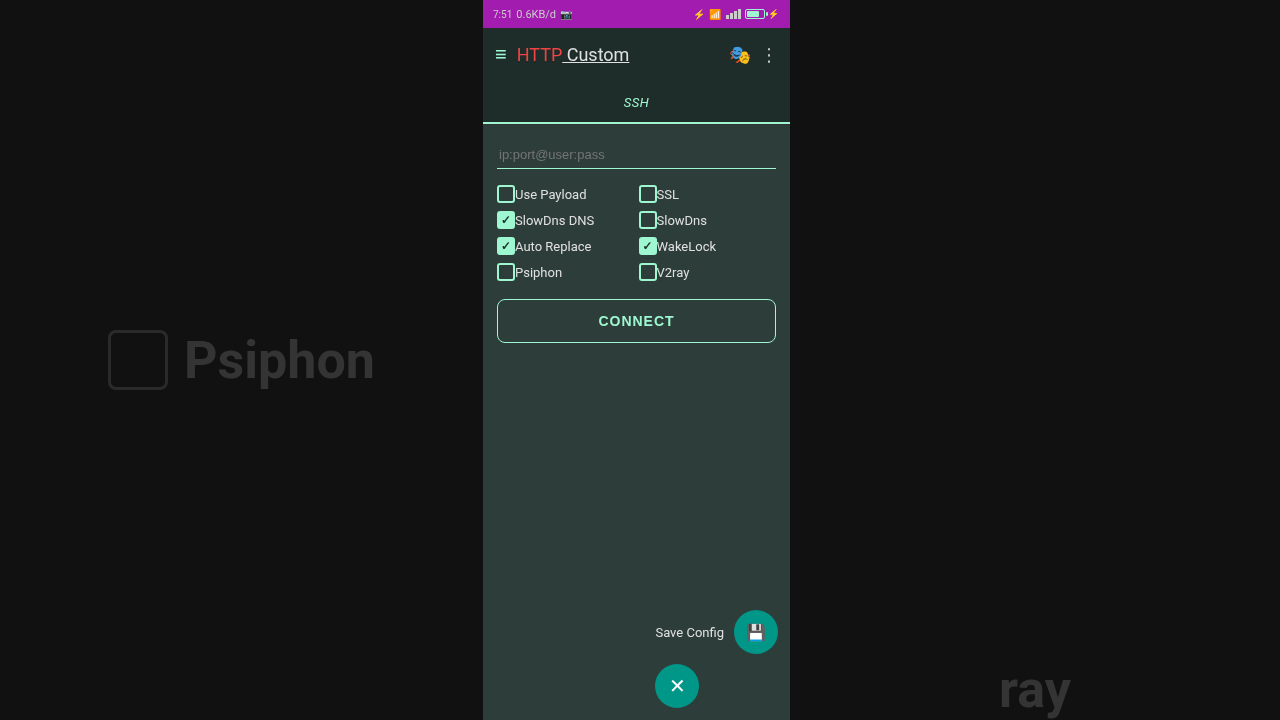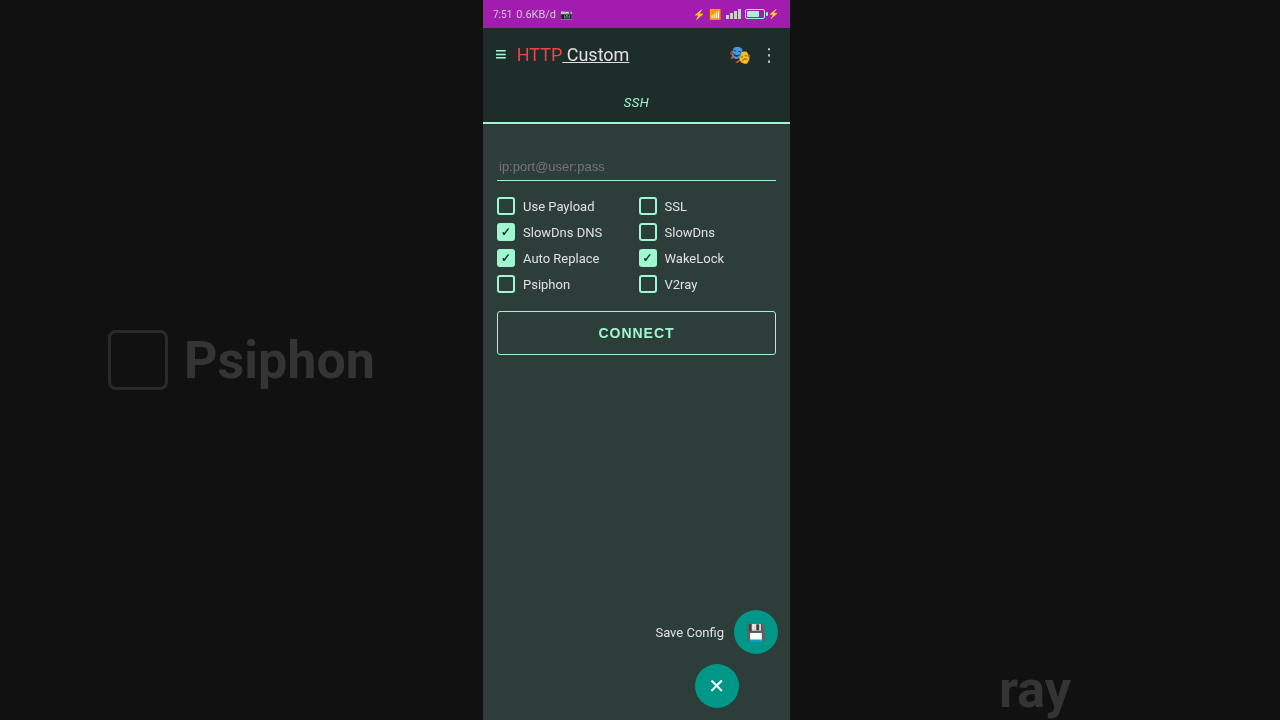--- a/index.html
+++ b/index.html
@@ -157,21 +157,21 @@
       position: absolute;
       bottom: 0; left: 0; right: 0;
       height: 2px;
       background: #9ef7d0;
     }
 
     
     .content {
       flex: 1;
       background: #2d3d3a;
-      padding: 28px 14px;
+      padding: 16px 14px;
       overflow-y: auto;
       position: relative;
     }
 
     
     .input-field {
       width: 100%;
       background: transparent;
       border: none;
       border-bottom: 1px solid #9ef7d0;
@@ -185,21 +185,20 @@
     
     .checkboxes-grid {
       display: grid;
       grid-template-columns: 1fr 1fr;
       gap: 8px 4px;
       margin-bottom: 18px;
     }
     .checkbox-item {
       display: flex;
       align-items: center;
-      gap: 8px;
       cursor: pointer;
     }
     .checkbox {
       width: 18px; height: 18px;
       border: 2px solid #9ef7d0;
       border-radius: 3px;
       display: flex;
       align-items: center;
       justify-content: center;
       flex-shrink: 0;
@@ -218,37 +217,37 @@
       font-size: 13px;
       color: #e0e0e0;
     }
 
     
     .connect-btn {
       width: 100%;
       height: 44px;
       background: transparent;
       border: 1.5px solid #9ef7d0;
-      border-radius: 3px;
+      border-radius: 8px;
       color: #9ef7d0;
       font-size: 14px;
       font-weight: bold;
       letter-spacing: 1px;
       cursor: pointer;
       margin-bottom: 12px;
     }
 
     
     .fab-area {
       position: absolute;
       bottom: 0; right: 0;
       padding: 12px;
       display: flex;
       flex-direction: column;
-      align-items: center;
+      align-items: flex-start;
       gap: 10px;
     }
     .fab-row {
       display: flex;
       align-items: center;
       gap: 10px;
     }
     .fab-label {
       font-size: 13px;
       color: #e0e0e0;

